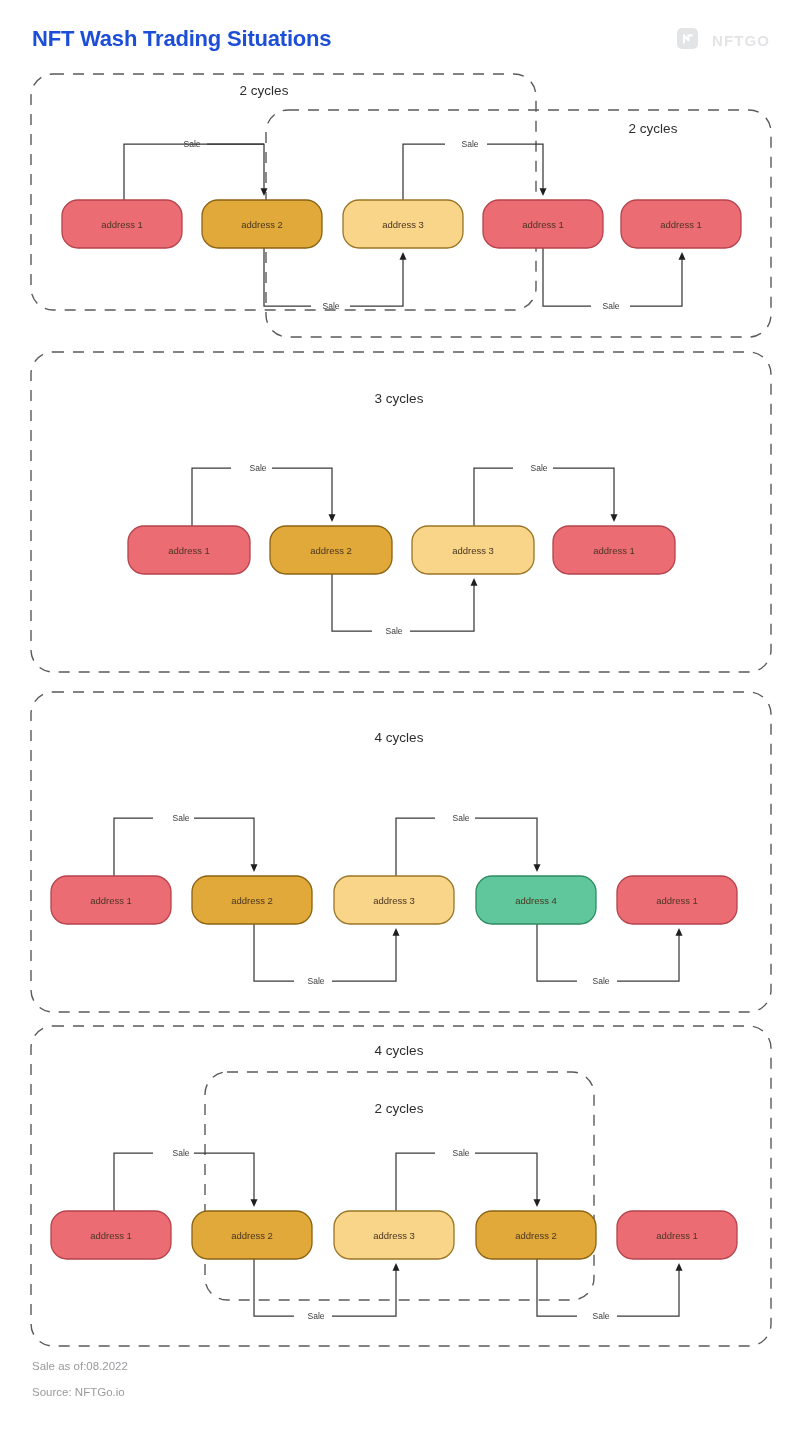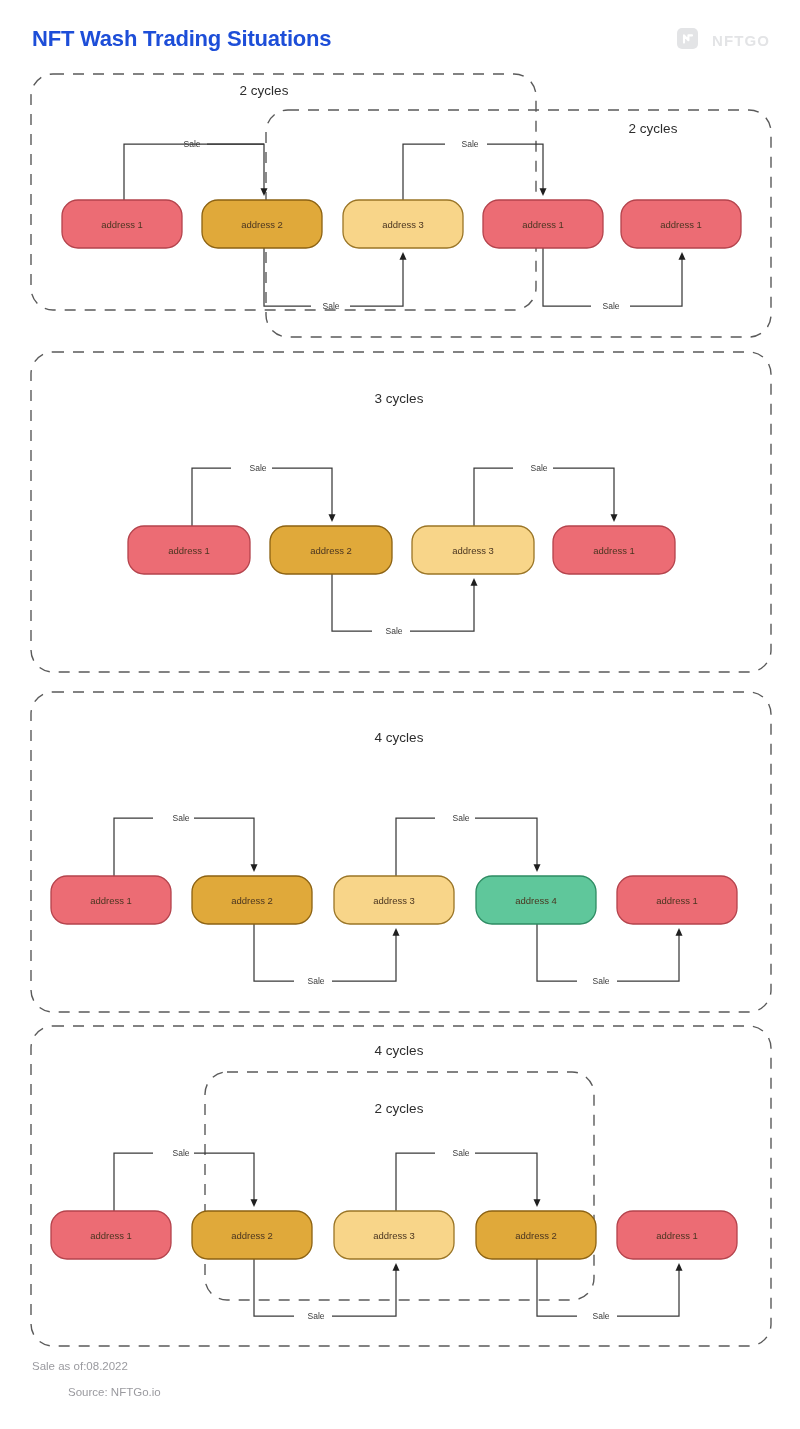--- a/index.html
+++ b/index.html
@@ -27,21 +27,21 @@
   #diagram{position:absolute;left:0;top:0;width:800px;height:1429px;}
   .sect-label{font-size:13.5px;fill:#2d2d2d;text-anchor:middle;}
   .node-label{font-size:9.5px;fill:#4a3520;text-anchor:middle;dominant-baseline:middle;}
   .edge-label{font-size:8.5px;fill:#3a3a3a;text-anchor:middle;}
   .dashbox{fill:none;stroke:#5a5a5a;stroke-width:1.4;stroke-dasharray:11 9;}
   .edge{fill:none;stroke:#3a3a3a;stroke-width:1.25;}
   .footer-line{
     position:absolute;left:32px;font-size:11.5px;color:#9a9a9f;
   }
   #footer-data{top:1360px;}
-  #footer-source{top:1386px;margin-left:36px;}
+  #footer-source{top:1386px;}
 </style>
 </head>
 <body>
 
 <div id="page-title">NFT Wash Trading Situations</div>
 
 <div id="brand">
   <span class="mark">
     <svg width="14" height="14" viewBox="0 0 14 14" aria-hidden="true">
       <path d="M3 10.6 V3.4 L7.4 8.2 V3.4 L11 3.4" fill="none" stroke="#ffffff" stroke-width="2.1" stroke-linecap="round" stroke-linejoin="round"></path>

